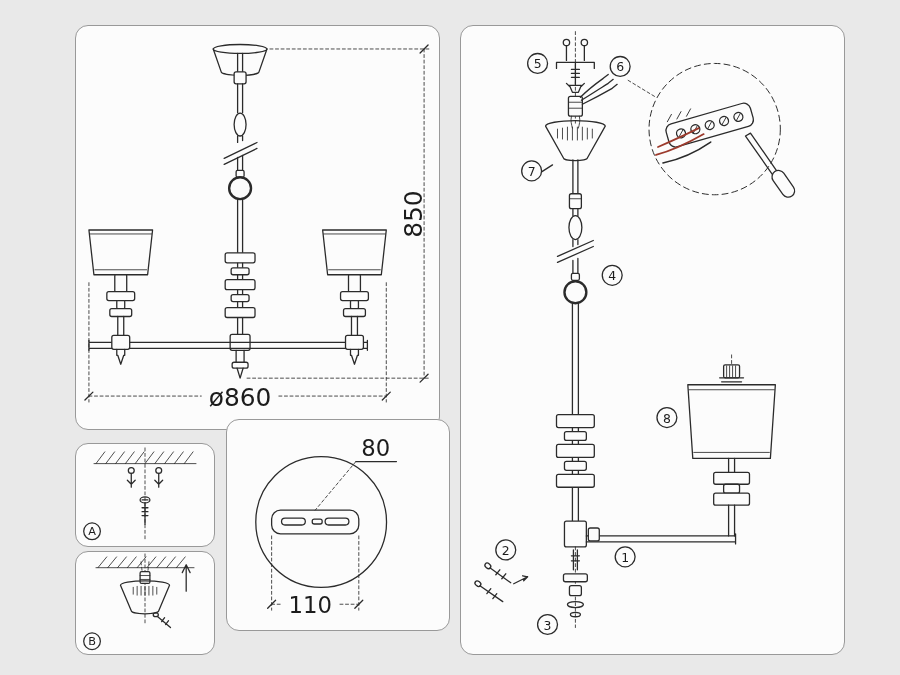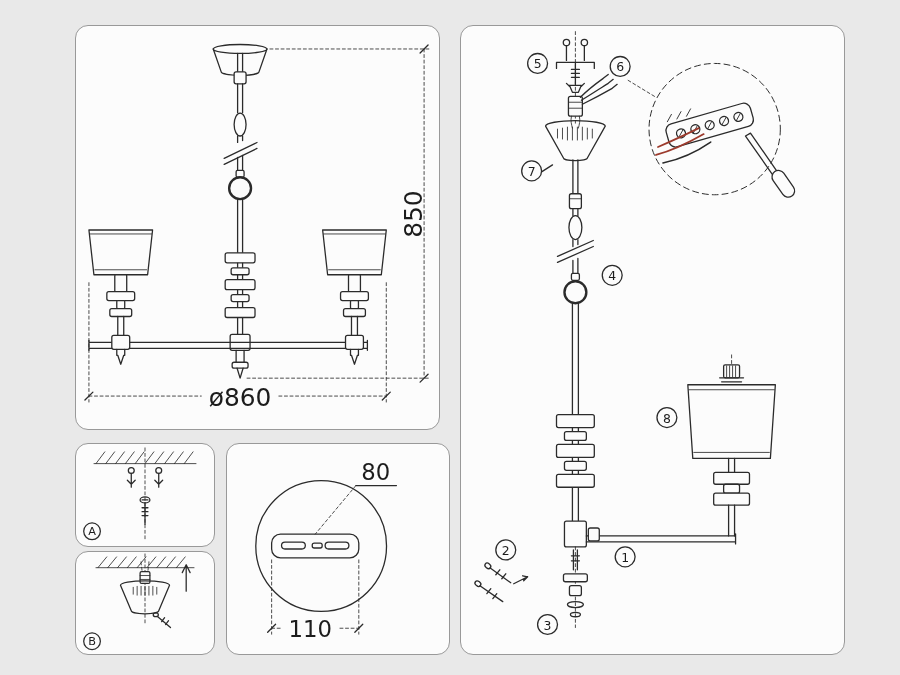--- a/index.html
+++ b/index.html
@@ -157,21 +157,21 @@
         <ellipse cx="81" cy="64" rx="2.6" ry="2"></ellipse>
         <path d="M83,66 L96,77 M87,71 L90,67 M91,74 L94,70"></path>
       </g>
       <g>
         <circle class="part" cx="16" cy="91" r="8.5"></circle>
         <text class="lbl mid cen" x="16" y="91.5">B</text>
       </g>
     </svg>
   </div>
 
-  <div class="panel" style="left:226px; top:443px; width:224px; height:212px;">
+  <div class="panel" style="left:226px; top:419px; width:224px; height:212px;">
     <svg viewBox="0 0 224 212" preserveAspectRatio="xMidYMid meet">
       <circle class="ln" cx="95" cy="103" r="66"></circle>
       <g class="ln">
         <rect class="part" x="45" y="91" width="88" height="24" rx="9"></rect>
         <rect x="55" y="99" width="24" height="7" rx="3.5"></rect>
         <rect x="99" y="99" width="24" height="7" rx="3.5"></rect>
         <rect x="86" y="100" width="10" height="5" rx="2"></rect>
       </g>
       <g>
         <path class="ln" d="M130,42 H171"></path>

